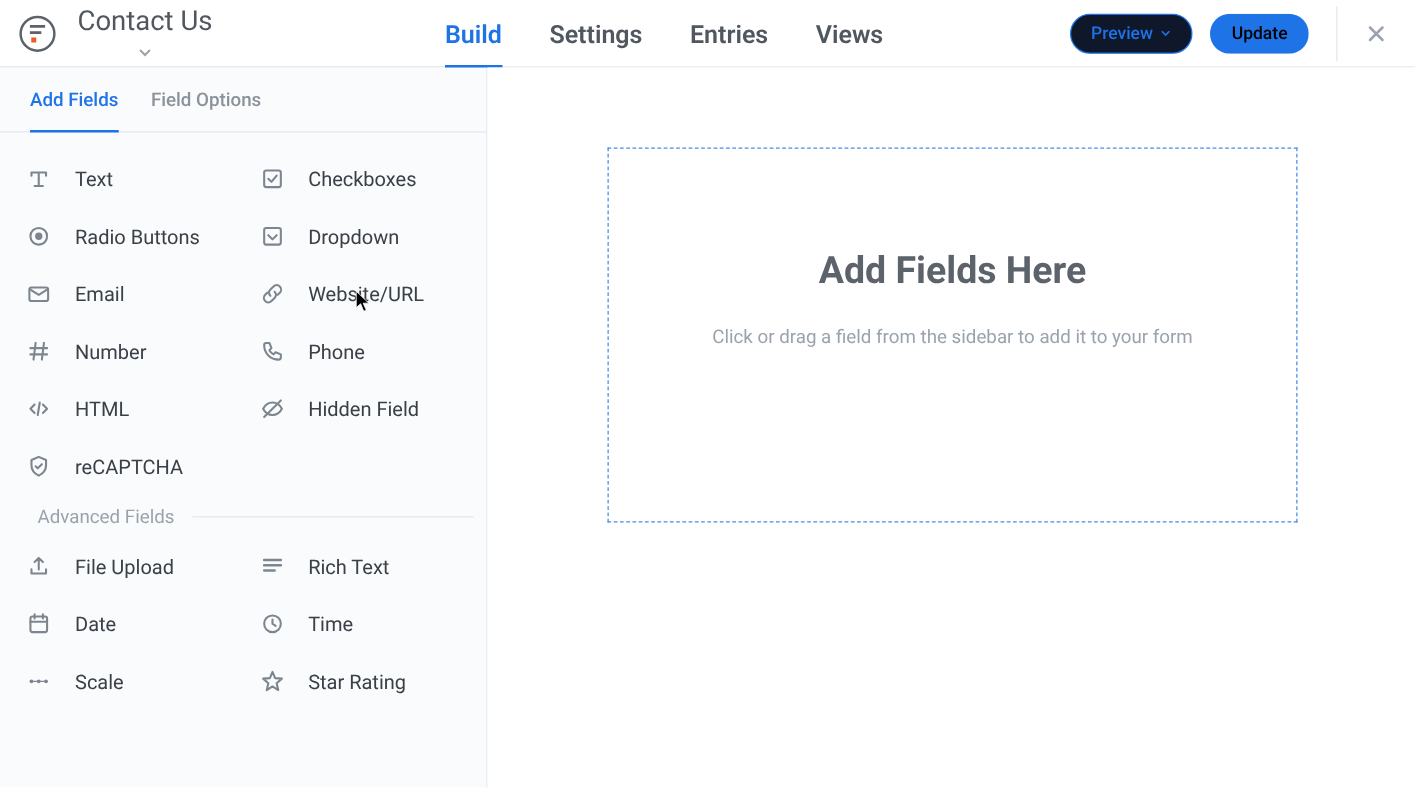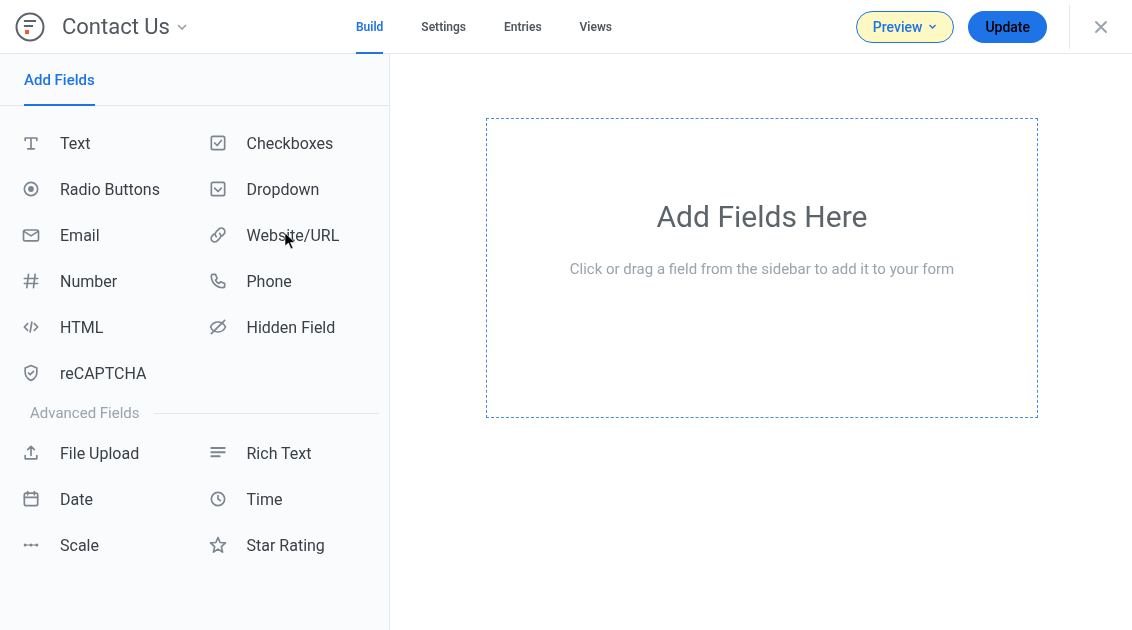--- a/index.html
+++ b/index.html
@@ -26,37 +26,38 @@
     width: 32px; height: 32px;
     display: flex; align-items: center; justify-content: center;
     margin-right: 16px;
   }
   .form-title-wrap {
     display: flex; align-items: center; gap: 6px;
     color: #51575e;
     font-size: 22px;
     font-weight: 400;
     cursor: pointer;
+    flex-direction: column;
   }
   .form-title-caret { color: #9aa3ad; }
 
   .tabs {
     position: absolute;
     left: 356px;
     top: 0;
     height: 54px;
     display: flex;
     gap: 38px;
     align-items: center;
   }
   .tab {
     height: 54px;
     display: flex;
     align-items: center;
-    font-size: 12px;
+    font-size: 20px;
     font-weight: 600;
     color: #51575e;
     cursor: pointer;
     border-bottom: 2px solid transparent;
     padding-top: 2px;
   }
   .tab.active {
     color: #1e73e7;
     border-bottom-color: #1e73e7;
   }
@@ -75,21 +76,21 @@
     font-weight: 500;
     display: inline-flex;
     align-items: center;
     gap: 6px;
     cursor: pointer;
     border: 1px solid transparent;
   }
   .btn-outline {
     border-color: #1e73e7;
     color: #1e73e7;
-    background: #fef9c3;
+    background: #0f172a;
     justify-content: flex-end;
   }
   .btn-primary {
     background: #1e73e7;
     color: #000000;
     text-align: center;
   }
   .divider-v {
     width: 1px; height: 44px; background: #e4e7eb;
     margin: 0 4px 0 8px;
@@ -190,21 +191,21 @@
     display: flex;
     flex-direction: column;
     align-items: center;
     justify-content: center;
     gap: 26px;
     padding-bottom: 60px;
   }
   .drop-title {
     font-size: 30px;
     color: #5c636b;
-    font-weight: 400;
+    font-weight: 700;
   }
   .drop-sub {
     font-size: 15px;
     color: #9aa3ad;
   }
 
   .cursor-pointer {
     position: absolute;
     left: 284px;
     top: 232px;
@@ -261,20 +262,21 @@
       </svg>
     </div>
   </div>
 </div>
 
 <div class="body-row">
 
   <div class="sidebar">
     <div class="sidebar-tabs">
       <div class="stab active">Add Fields</div>
+      <div class="stab">Field Options</div>
     </div>
 
     <div class="sidebar-body">
       <div class="field-grid" id="basic-grid">
           <div class="field-item">
             <span class="field-icon">
               <svg width="20" height="20" viewBox="0 0 24 24">
                 <path d="M5 6 L12 6 L19 6 M12 6 L12 19 M5 6 L5 9 M19 6 L19 9" stroke="currentColor" stroke-width="2" fill="none" stroke-linecap="round"></path>
                 <path d="M8 19 H16" stroke="currentColor" stroke-width="2" stroke-linecap="round"></path>
               </svg>

